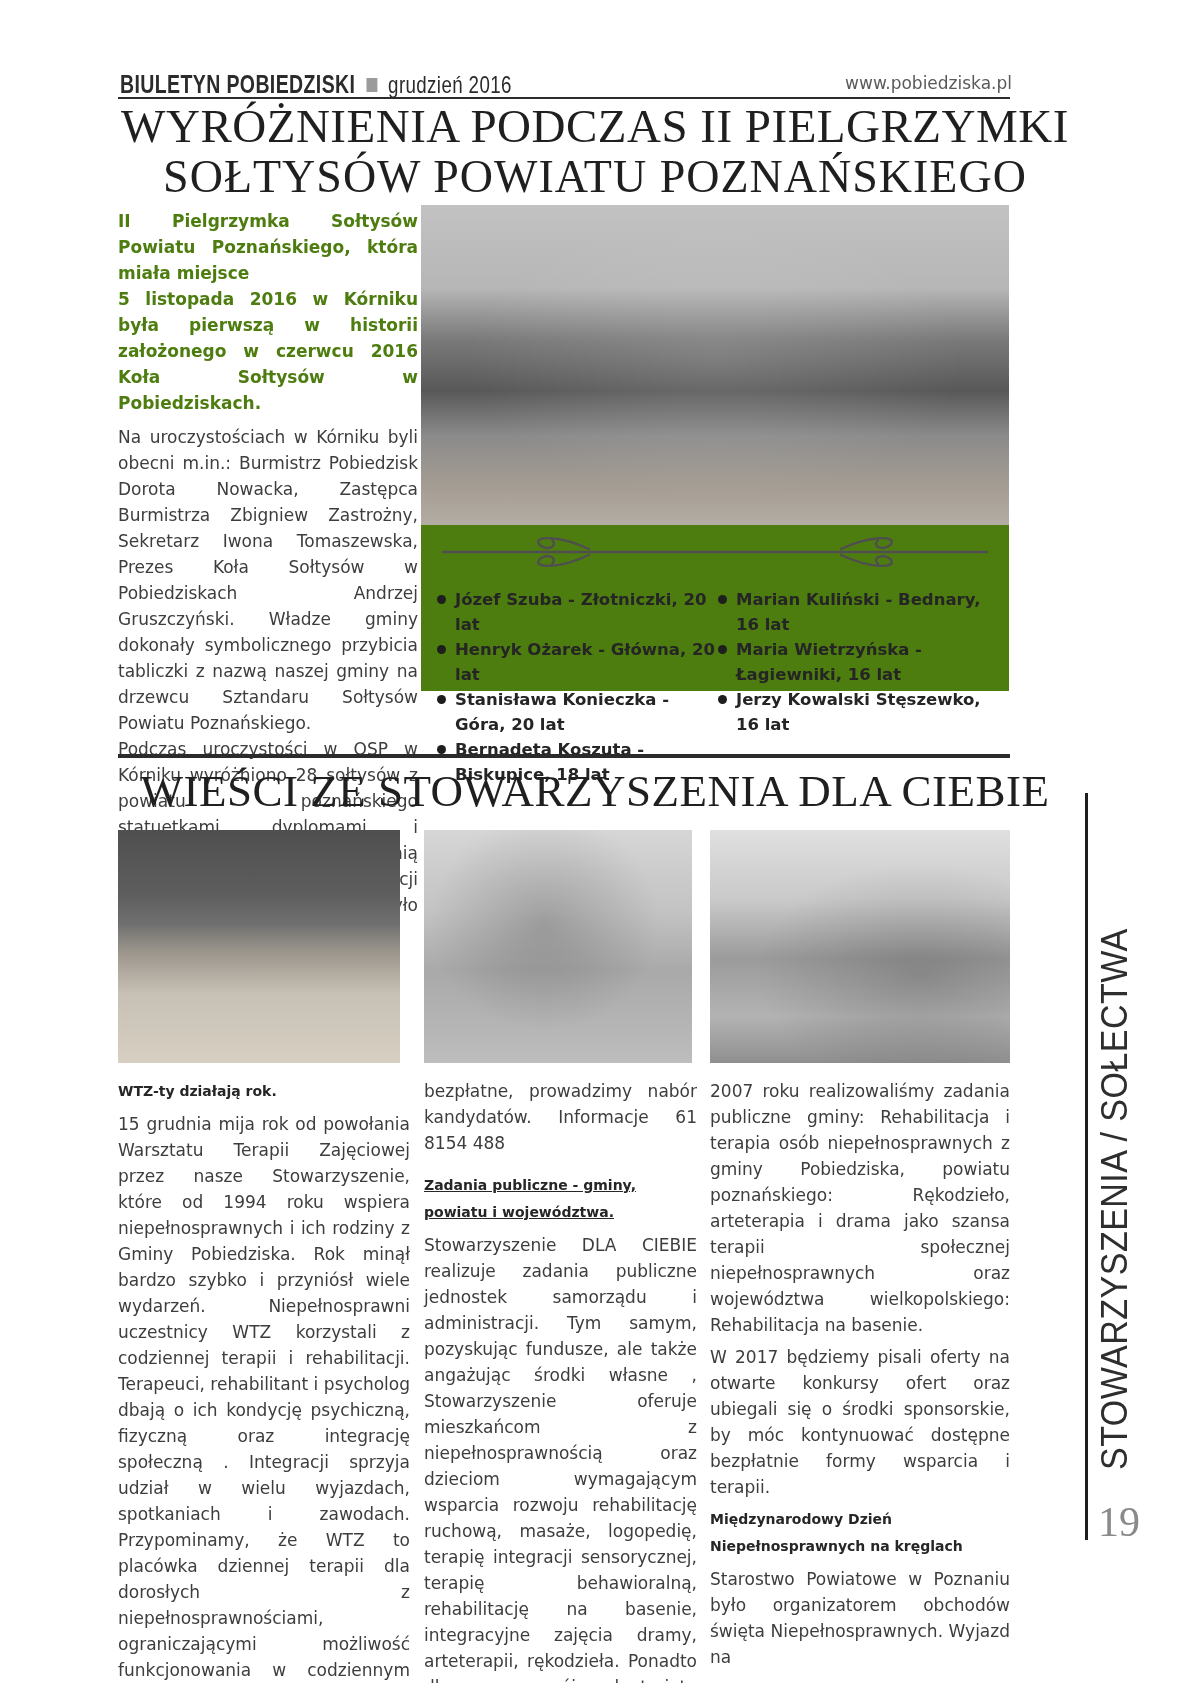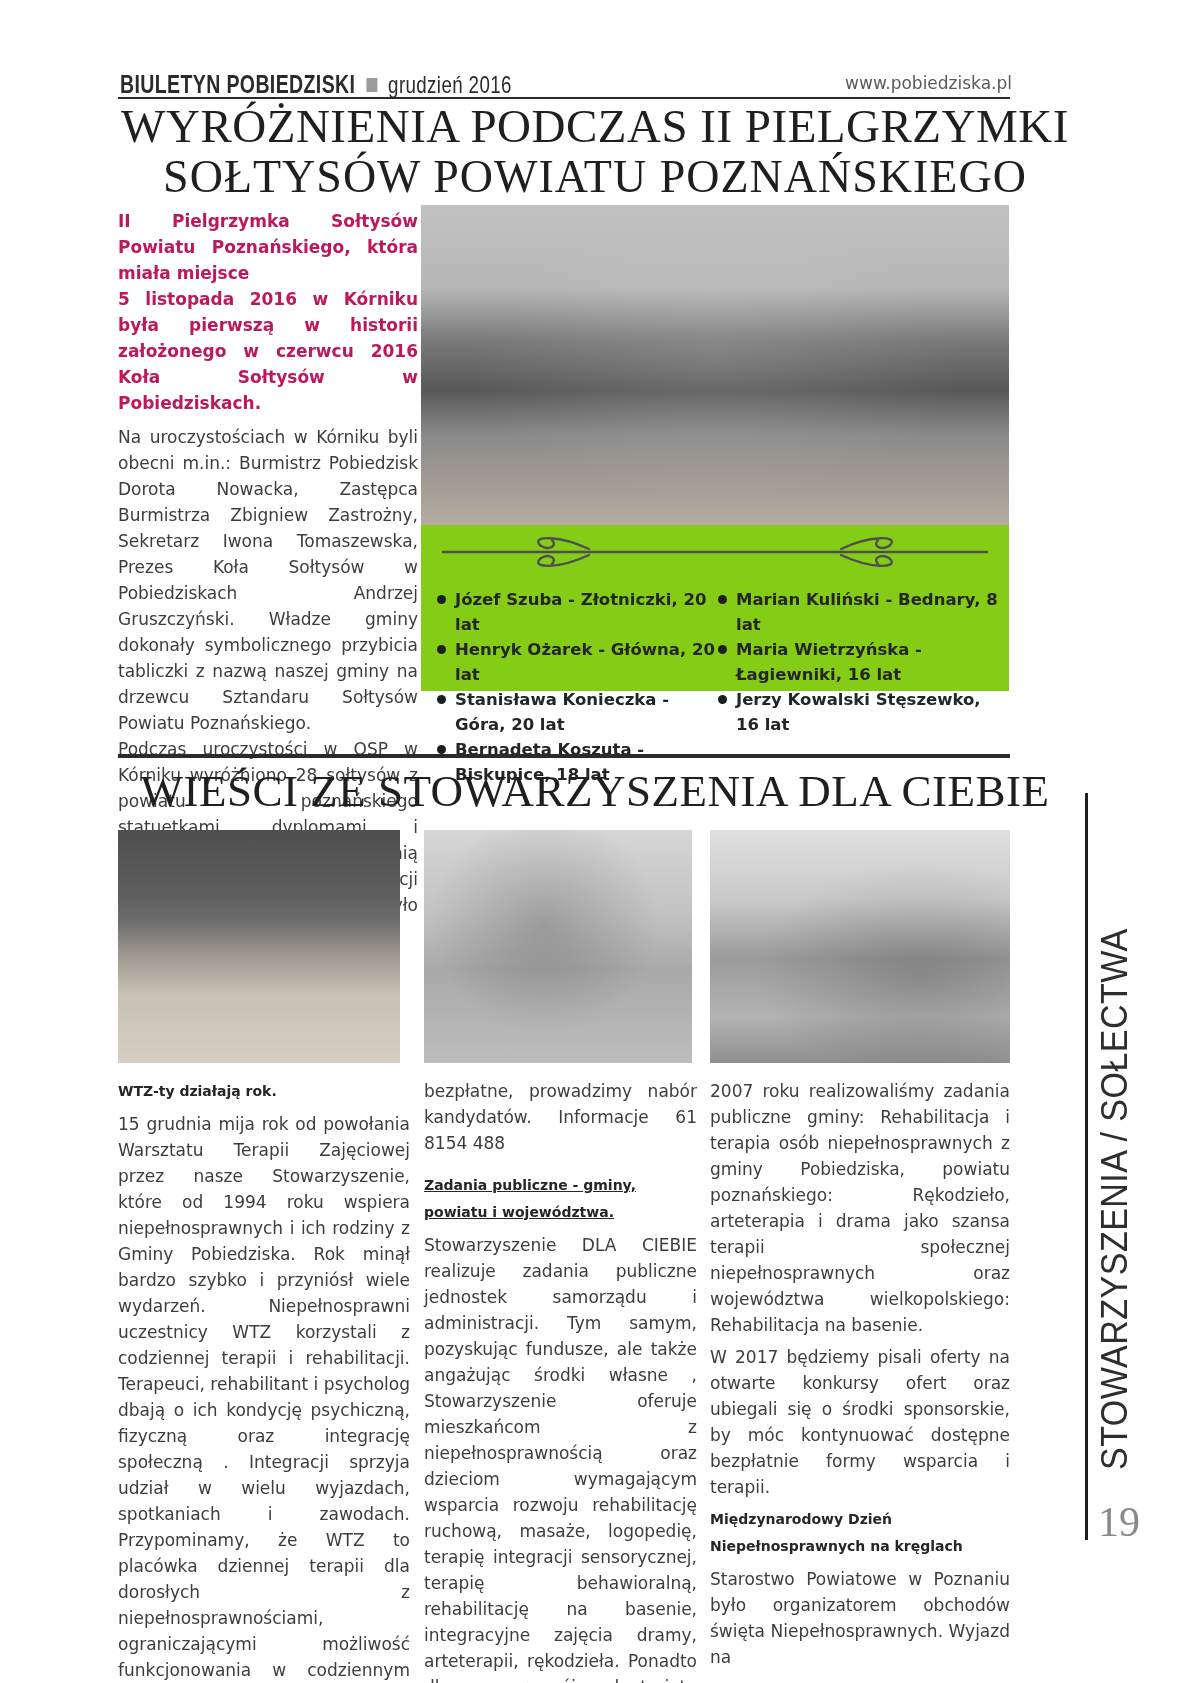--- a/index.html
+++ b/index.html
@@ -23,23 +23,23 @@
   
   .a1-title{position:absolute;left:90px;top:103px;width:1010px;text-align:center;
     font-family:"Liberation Serif",serif;color:#1f1f1f;line-height:1.0;}
   .a1-title .l1{font-size:47px;letter-spacing:0.5px;}
   .a1-title .l2{font-size:46px;letter-spacing:1px;margin-top:4px;}
 
   .a1-left{position:absolute;left:118px;top:208px;width:300px;
     font-size:17px;line-height:26px;text-align:justify;}
   .a1-left p{margin:0 0 8px 0;}
   .a1-left p.tight{margin:0;}
-  .lead{font-weight:700;color:#be185d;}
+  .lead{font-weight:700;color:#4d7c0f;}
 
-  .honorees{position:absolute;left:421px;top:205px;width:588px;height:486px;background:#84cc16;}
+  .honorees{position:absolute;left:421px;top:205px;width:588px;height:486px;background:#4d7c0f;}
   .a1-photo{width:588px;height:320px;
     background:
       radial-gradient(ellipse at 50% 48%, rgba(255,255,255,0.12), rgba(0,0,0,0) 60%),
       linear-gradient(180deg,#c2c2c2 0%,#b6b6b6 26%,#7a7a7a 42%,#585858 58%,#8a8a8a 72%,#a59d94 88%,#b4ada3 100%);}
   .ornament-wrap{display:flex;justify-content:center;margin-top:8px;}
   .honoree-cols{display:flex;padding:16px 10px 0 16px;}
   .hcol{width:281px;}
   .hitem{display:flex;align-items:flex-start;gap:9px;line-height:25px;
     font-size:16.5px;font-weight:700;color:#252525;}
   .dot{flex:0 0 auto;width:9px;height:9px;border-radius:50%;background:#1e1e1e;margin-top:8px;}
@@ -135,21 +135,21 @@
             <span>Stanisława Konieczka - Góra, 20 lat</span>
           </div>
         <div class="hitem">
             <span class="dot"></span>
             <span>Bernadeta Koszuta - Biskupice, 18 lat</span>
           </div>
       </div>
       <div class="hcol">
         <div class="hitem">
             <span class="dot"></span>
-            <span>Marian Kuliński - Bednary, 8 lat</span>
+            <span>Marian Kuliński - Bednary, 16 lat</span>
           </div>
         <div class="hitem">
             <span class="dot"></span>
             <span>Maria Wietrzyńska - Łagiewniki, 16 lat</span>
           </div>
         <div class="hitem">
             <span class="dot"></span>
             <span>Jerzy Kowalski Stęszewko, 16 lat</span>
           </div>
       </div>

